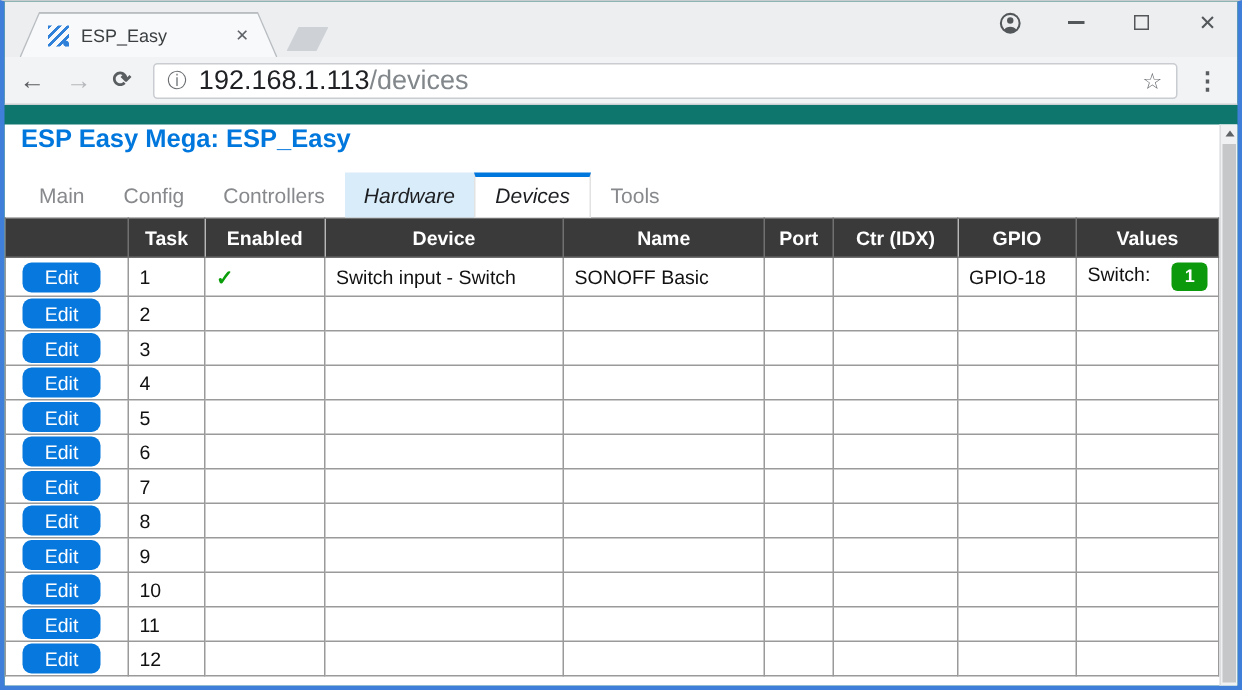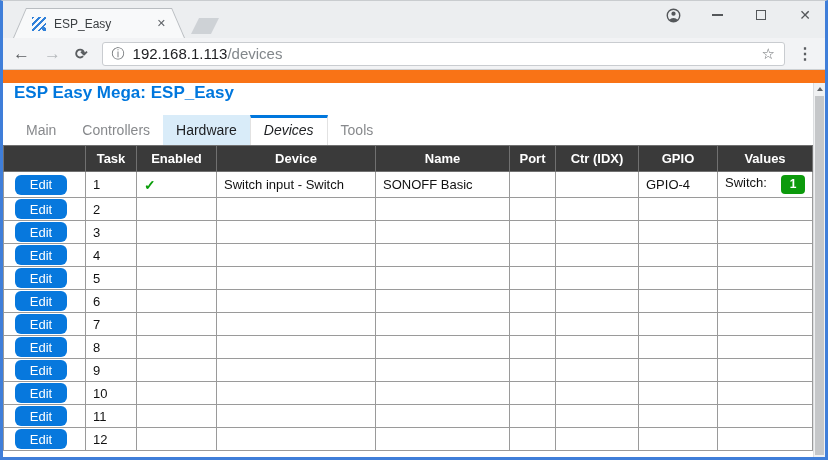--- a/index.html
+++ b/index.html
@@ -2,21 +2,21 @@
 <html><head>
 <meta charset="utf-8">
 <style>
   * { margin: 0; padding: 0; box-sizing: border-box; }
   body { font-family: "Liberation Sans", sans-serif; background: #fff; }
 
   .window {
     position: relative; width: 828px; height: 460px;
     border-left: 3px solid #3f7ed9; border-right: 3px solid #3f7ed9;
     border-bottom: 3px solid #3f7ed9; border-top: 1px solid #c9cccf;
-    background: #f97316; overflow: hidden;
+    background: #0f766e; overflow: hidden;
   }
 
   
   .titlebar { position: relative; height: 37px; background: #eceef0; }
   .tab {
     position: absolute; left: 10px; bottom: 0; width: 172px; height: 30px;
     background: #b9bdc1;
     clip-path: polygon(13px 0, calc(100% - 13px) 0, 100% 100%, 0 100%);
   }
   .tab-inner {
@@ -55,33 +55,33 @@
     display: flex; align-items: center; padding: 0 10px;
   }
   .nav-icon { font-size: 17px; line-height: 1; color: #5a5d60; margin-right: 14px; }
   .nav-icon.disabled { color: #b6b9bc; }
   .refresh-icon { font-size: 15px; font-weight: bold; }
   .omnibox {
     flex: 1; height: 24px; background: #fff; border: 1px solid #c9ccd0;
     border-radius: 3px; display: flex; align-items: center; padding: 0 9px;
   }
   .info-icon { font-size: 13px; color: #6a6e71; margin-right: 8px; }
-  .url { font-size: 15px; white-space: nowrap; }
+  .url { font-size: 18px; white-space: nowrap; }
   .url-host { color: #202124; }
   .url-path { color: #82878b; }
   .star-icon { margin-left: auto; font-size: 15px; color: #6a6e71; }
   .menu-dots { font-size: 16px; font-weight: bold; color: #5a5d60; margin-left: 12px; margin-right: 2px; }
 
   
   .content { position: relative; height: calc(100% - 70px); background: #fff; }
   .page-heading { color: #0077dd; font-size: 17px; font-weight: bold; margin: 13px 0 0 11px; }
 
   .navtabs { display: flex; margin: 12px 0 0 10px; font-size: 14px; align-items: flex-end; }
   .navtab { padding: 7px 13px 7px 13px; color: #87898c; cursor: pointer; white-space: nowrap; }
-  .navtab.hover { background: #d9ecf9; color: #1c1e21; }
+  .navtab.hover { background: #d9ecf9; color: #1c1e21; font-style: italic; }
   .navtab.active {
     background: #fff; color: #1c1e21;
     border-top: 3px solid #0077dd; border-left: 1px solid #e2e2e2; border-right: 1px solid #e2e2e2;
     padding-top: 4px;
     font-style: italic;
   }
 
   table.devices { width: calc(100% - 12px); border-collapse: collapse; table-layout: fixed; }
   th {
     background: #3a3a3a; color: #fff; font-size: 13px; font-weight: bold;
@@ -156,20 +156,21 @@
       <span class="star-icon">☆</span>
     </div>
     <span class="menu-dots">⋮</span>
   </div>
 
   <div class="content">
     <div class="page-heading">ESP Easy Mega: ESP_Easy</div>
 
     <div class="navtabs">
       <span class="navtab">Main</span>
+      <span class="navtab">Config</span>
       <span class="navtab">Controllers</span>
       <span class="navtab hover">Hardware</span>
       <span class="navtab active">Devices</span>
       <span class="navtab">Tools</span>
     </div>
 
     <table class="devices">
       <colgroup>
         <col style="width:82px">
           <col style="width:51px">
@@ -195,21 +196,21 @@
       </tr>
 
       <tr class="first-row">
         <td><button class="edit-btn">Edit</button></td>
         <td class="c-task">1</td>
         <td class="c-enabled">✓</td>
         <td class="c-device">Switch input - Switch</td>
         <td class="c-name">SONOFF Basic</td>
         <td></td>
         <td></td>
-        <td class="c-gpio">GPIO-4</td>
+        <td class="c-gpio">GPIO-18</td>
         <td>
           <div class="values-wrap">
             <span class="value-name">Switch:</span>
             <span class="value-badge">1</span>
           </div>
         </td>
       </tr>
 
       <tr>
         <td><button class="edit-btn">Edit</button></td>

